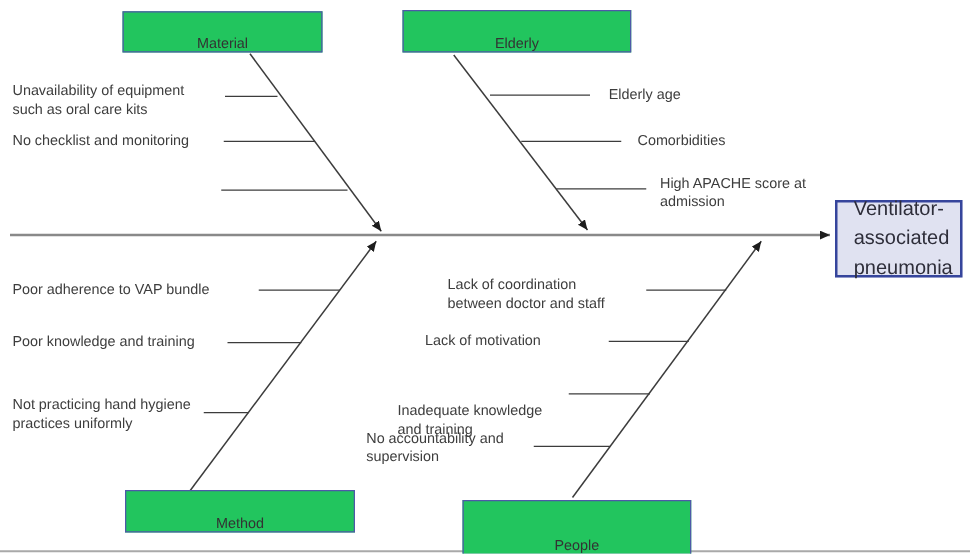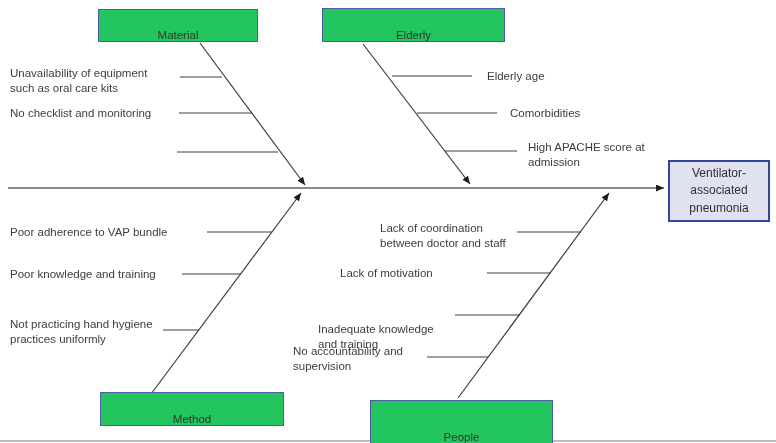--- a/index.html
+++ b/index.html
@@ -9,21 +9,21 @@
   }
   .stage svg{position:absolute;left:0;top:0;}
   .cat-box{
     position:absolute;display:flex;align-items:flex-end;justify-content:center;
     background:#22c55e;border:1.5px solid #4e59a8;box-sizing:border-box;
     font-size:11.5px;color:#333333;
   }
   .effect-box{
     position:absolute;display:flex;align-items:center;justify-content:center;
     background:#e0e2f1;border:2px solid #36459c;box-sizing:border-box;
-    font-size:12px;color:#2e2e3a;text-align:center;line-height:1.45;
+    font-size:16px;color:#2e2e3a;text-align:center;line-height:1.45;
   }
   .effect-box span{display:block;width:72px;}
   .cause{
     position:absolute;font-size:11.5px;line-height:15px;color:#3d3d3d;
   }
   .nowrap{white-space:nowrap;}
 </style>
 </head>
 <body>
 
@@ -84,18 +84,18 @@
   <div class="cause nowrap" style="left:10px;top:106px">No checklist and monitoring</div>
 
   <div class="cause nowrap" style="left:487px;top:69px">Elderly age</div>
   <div class="cause nowrap" style="left:510px;top:106px">Comorbidities</div>
   <div class="cause" style="left:528px;top:140px;width:125px">High APACHE score at admission</div>
 
   <div class="cause nowrap" style="left:10px;top:225px">Poor adherence to VAP bundle</div>
   <div class="cause nowrap" style="left:10px;top:267px">Poor knowledge and training</div>
   <div class="cause" style="left:10px;top:317px;width:155px">Not practicing hand hygiene practices uniformly</div>
 
-  <div class="cause" style="left:380px;top:221px;width:130px">Lack of coordination between doctor and staff</div>
+  <div class="cause" style="left:358px;top:221px;width:130px">Lack of coordination between doctor and staff</div>
   <div class="cause nowrap" style="left:340px;top:266px">Lack of motivation</div>
   <div class="cause" style="left:318px;top:322px;width:120px">Inadequate knowledge and training</div>
   <div class="cause" style="left:293px;top:344px;width:115px">No accountability and supervision</div>
 
 </div>
 
 </body></html>

